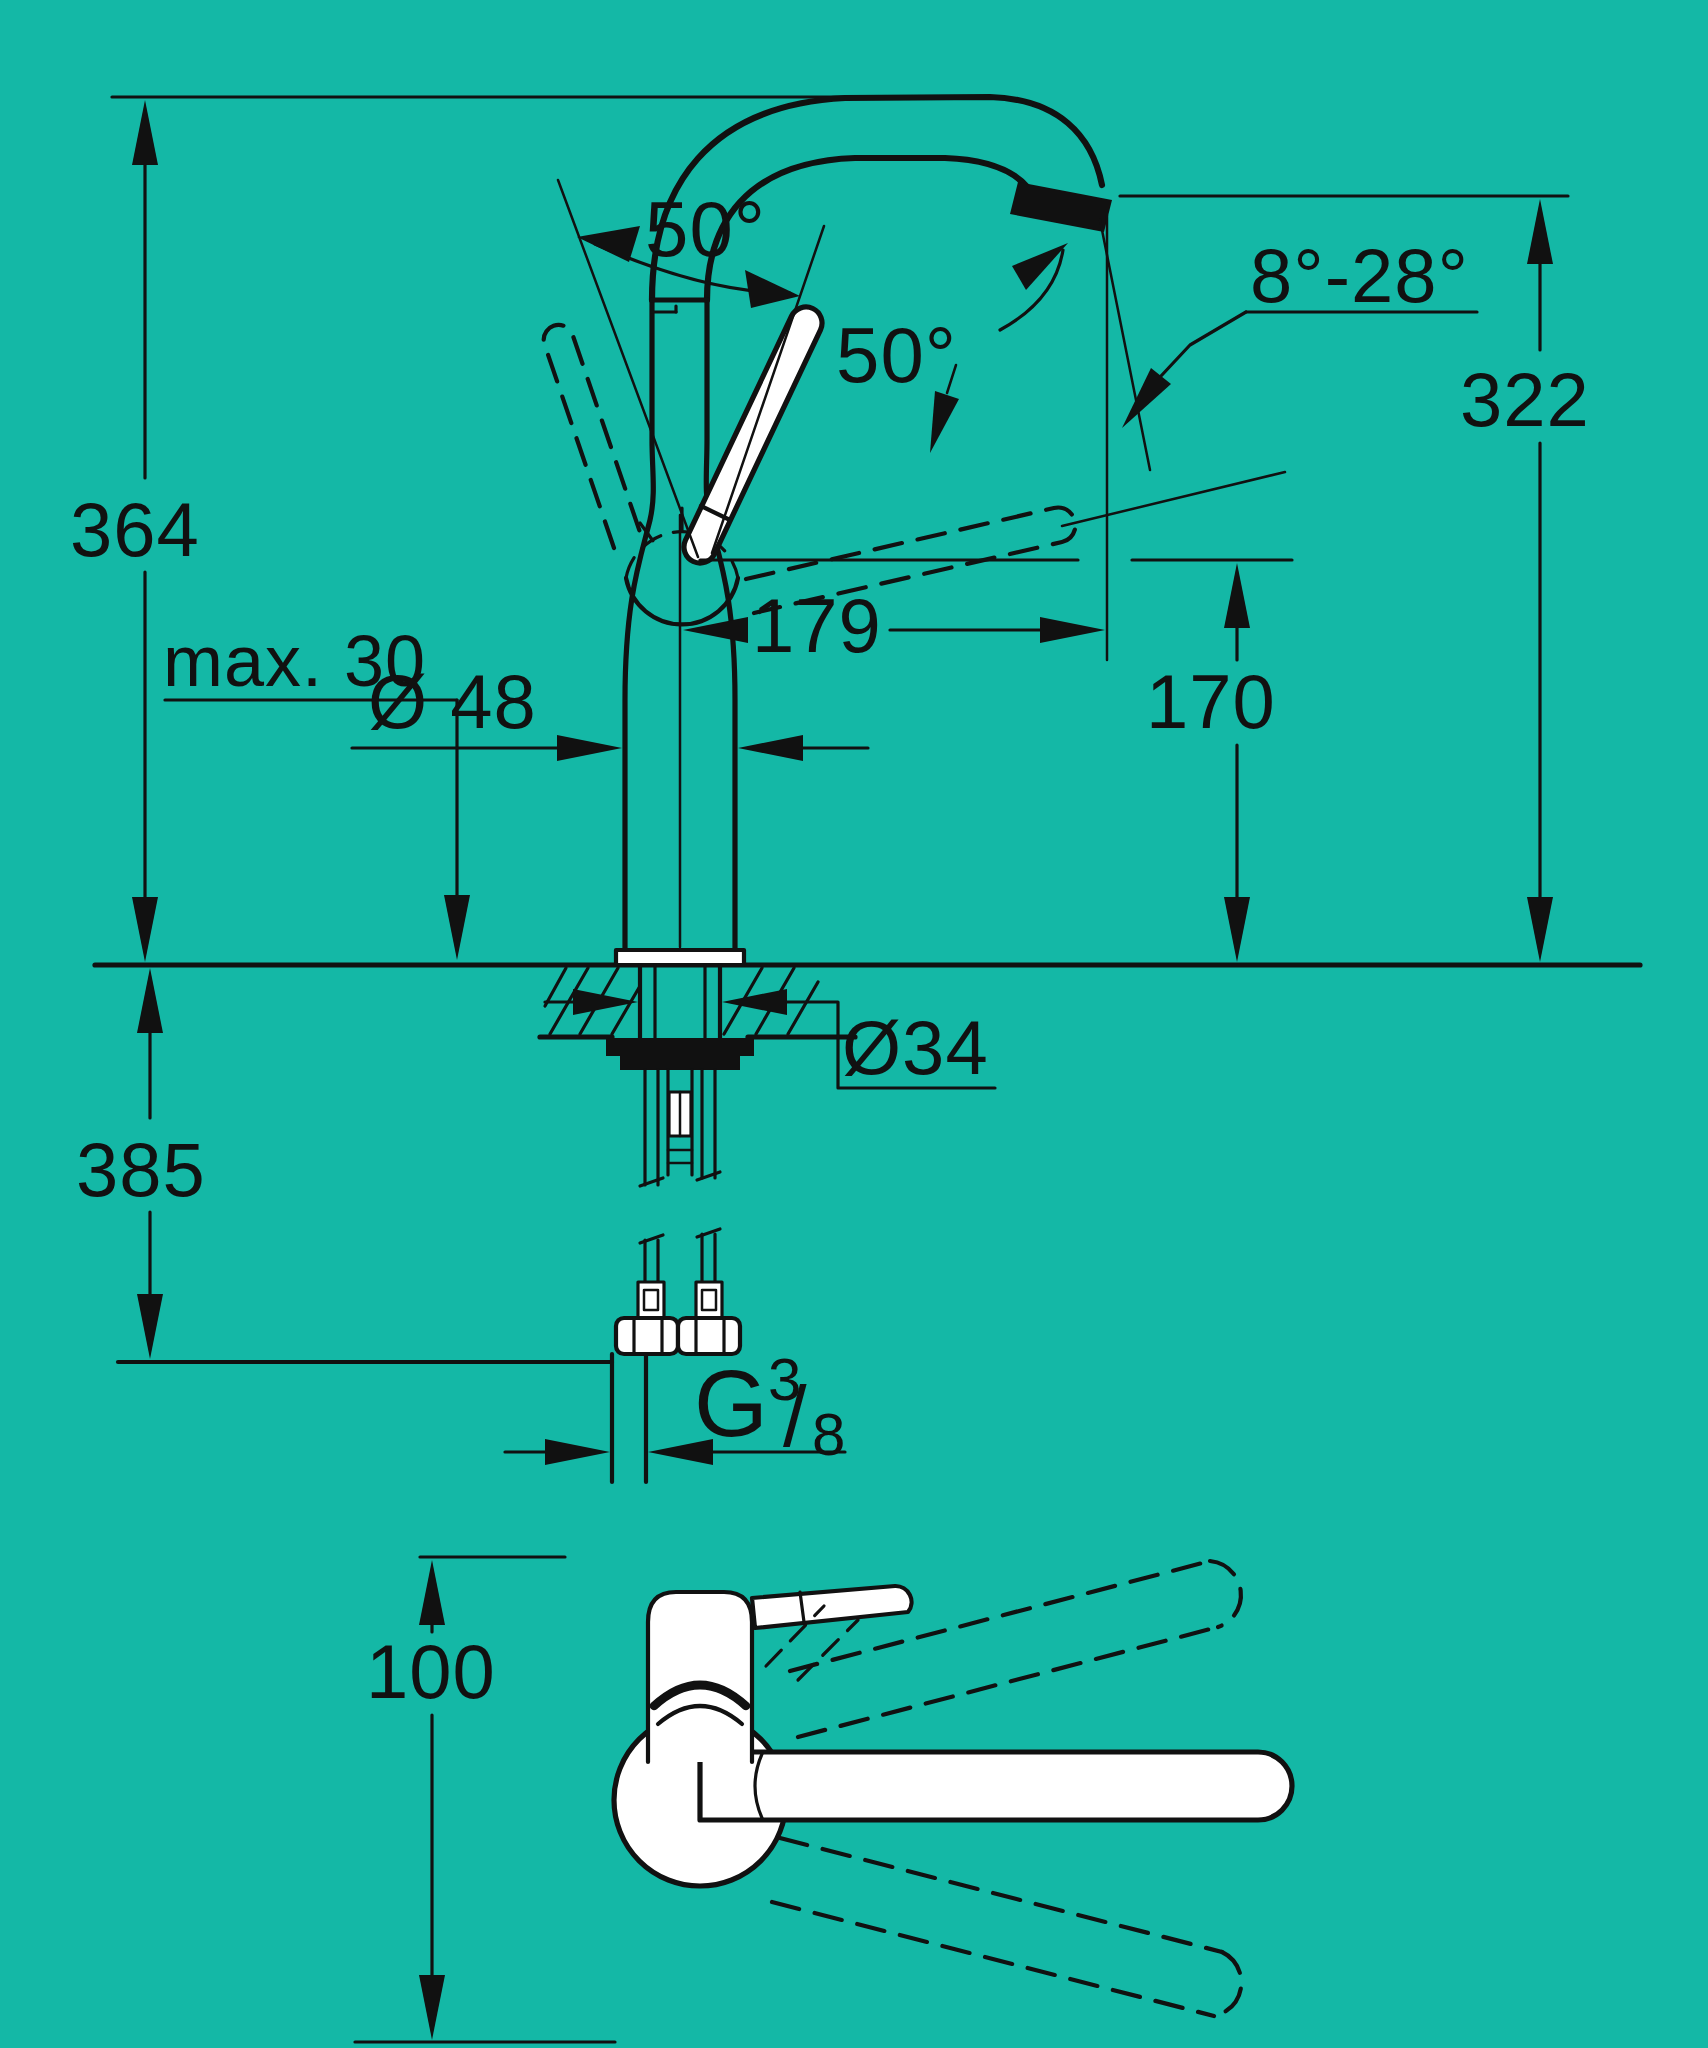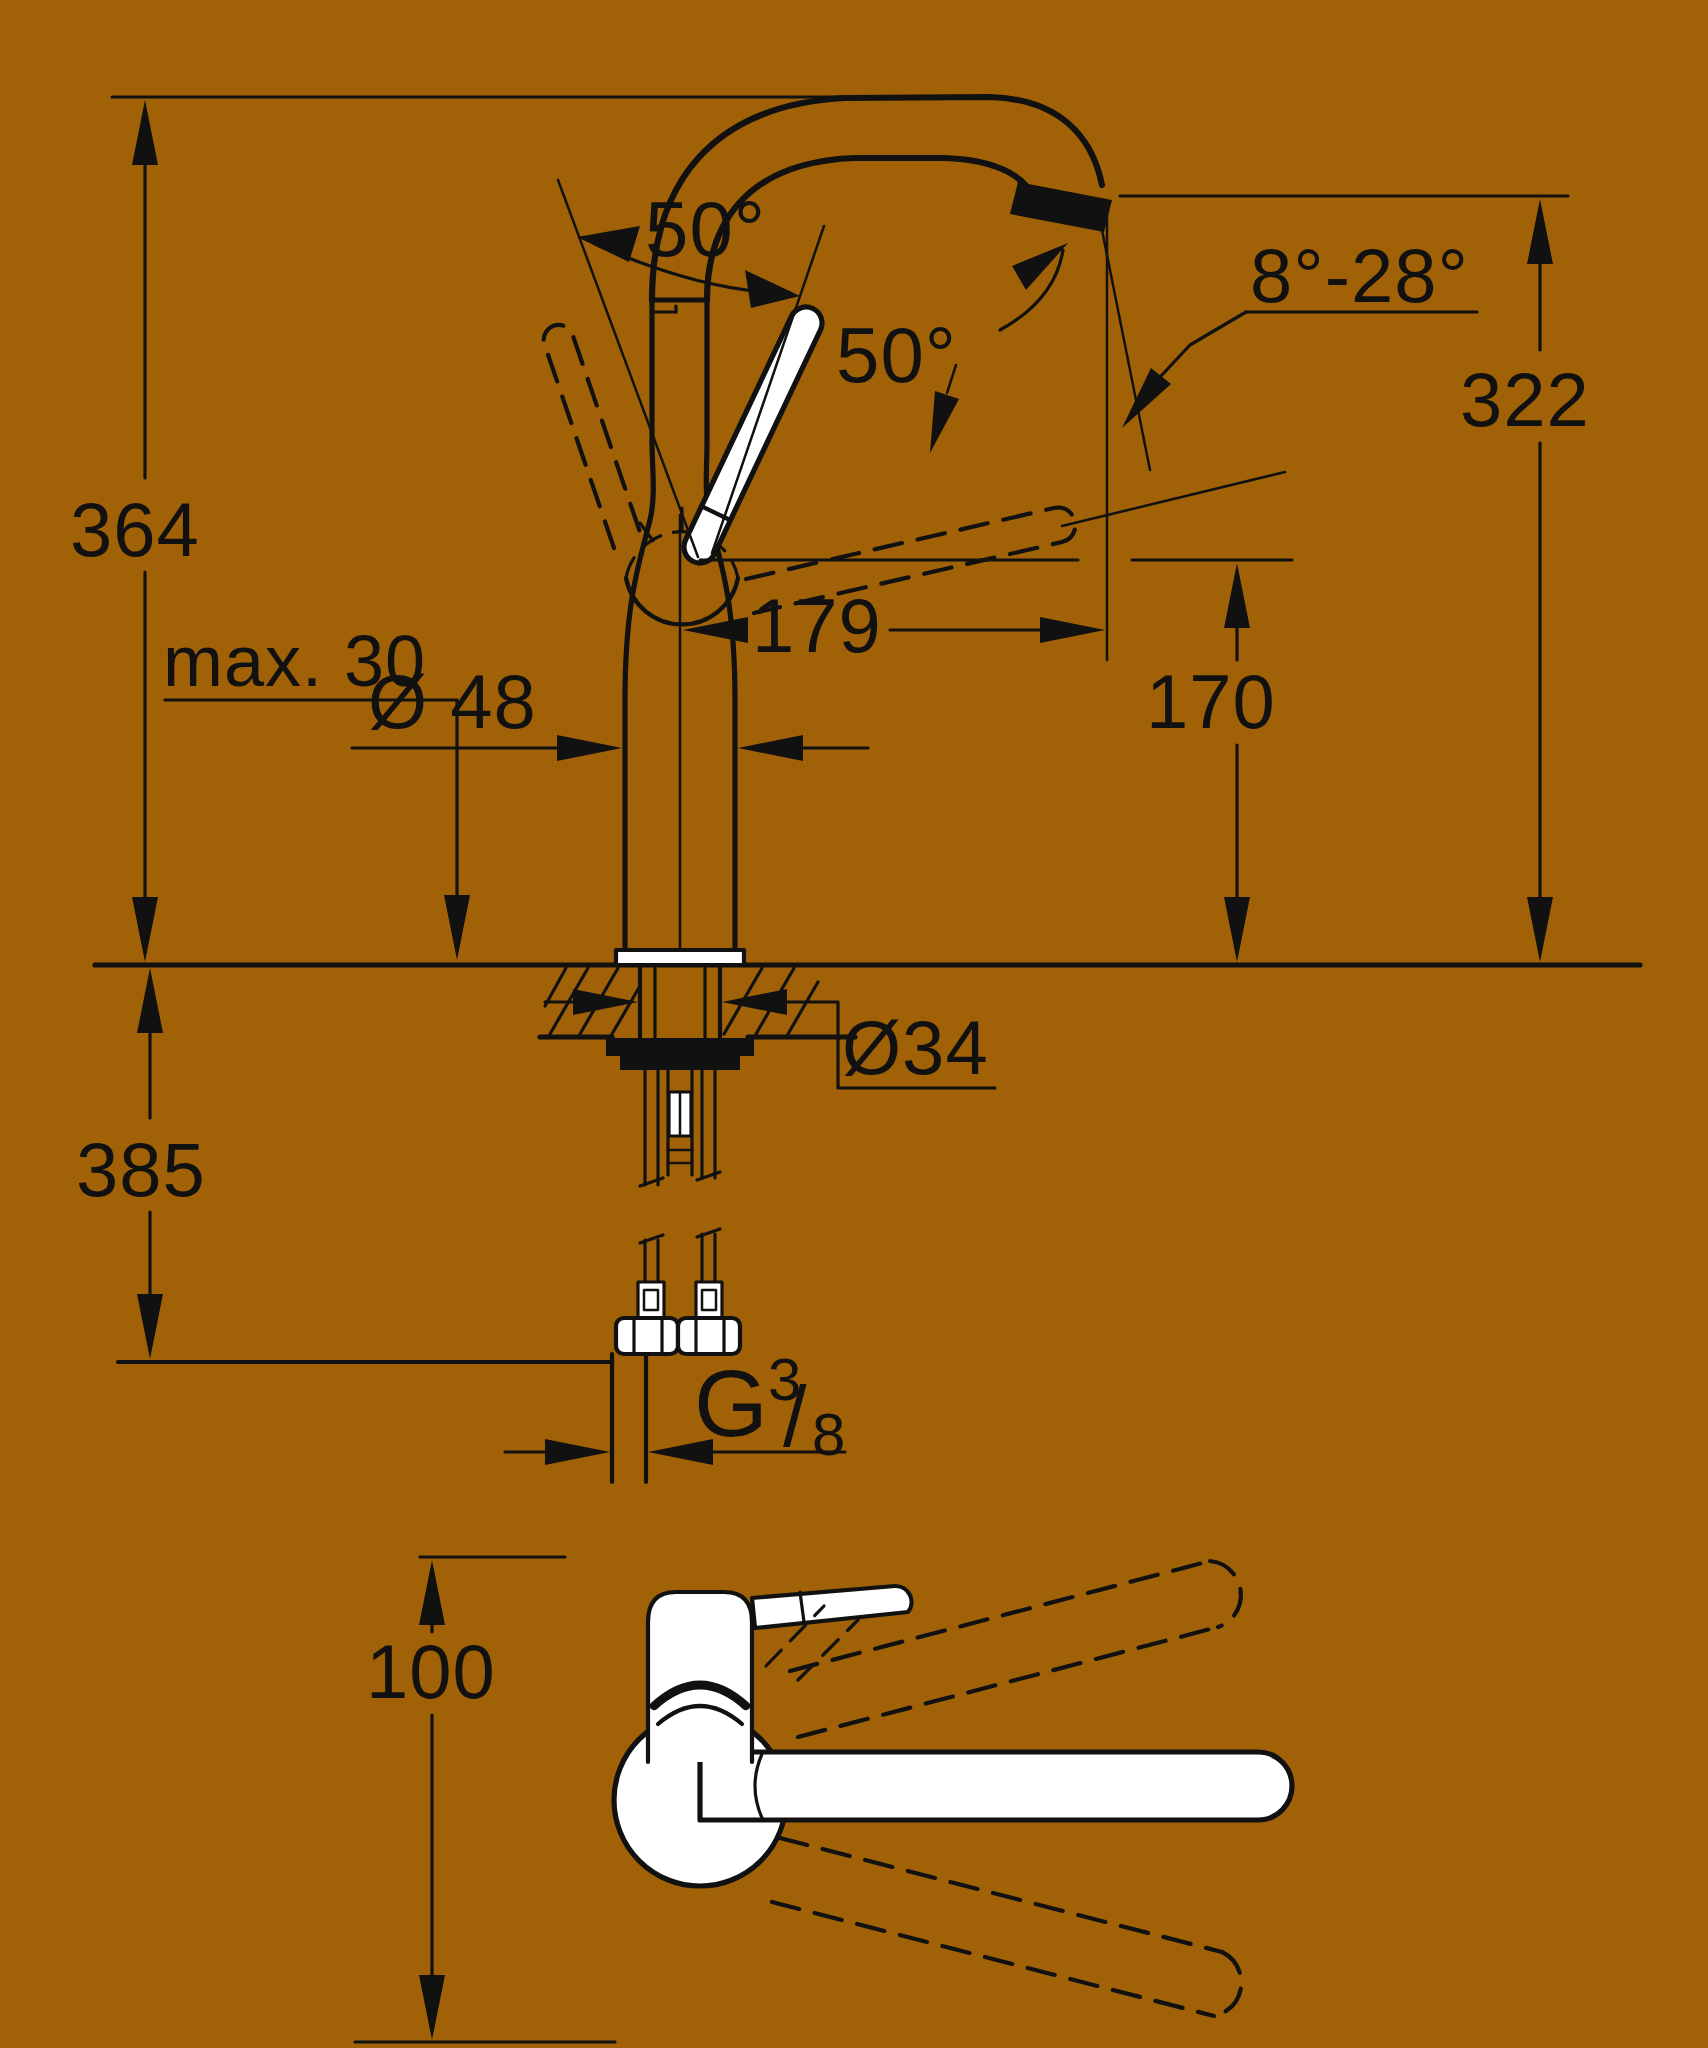--- a/index.html
+++ b/index.html
@@ -1,16 +1,16 @@
 <!DOCTYPE html>
 <html><head>
 <meta charset="utf-8">
 <style>
   html,body{margin:0;padding:0;background:#ffffff;}
-  .stage{width:1708px;height:2048px;position:relative;background:#a16207;}
+  .stage{width:1708px;height:2048px;position:relative;background:#14b8a6;}
   svg{display:block;}
   .ln{stroke:#111;fill:none;stroke-linecap:round;stroke-linejoin:round;}
   .w2{stroke-width:2.5px;} .w3{stroke-width:3.2px;} .w4{stroke-width:4.2px;}
   .w5{stroke-width:5.2px;} .w6{stroke-width:6.2px;} .w8{stroke-width:8.5px;}
   .fillw{fill:#fff;}
   .ar{fill:#111;stroke:none;}
   .blk{fill:#111;stroke:none;}
   .d1{stroke-dasharray:28 16;}
   .d2{stroke-dasharray:22 13;}
   .txt{font-family:"Liberation Sans","DejaVu Sans",sans-serif;fill:#111;letter-spacing:1px;}

